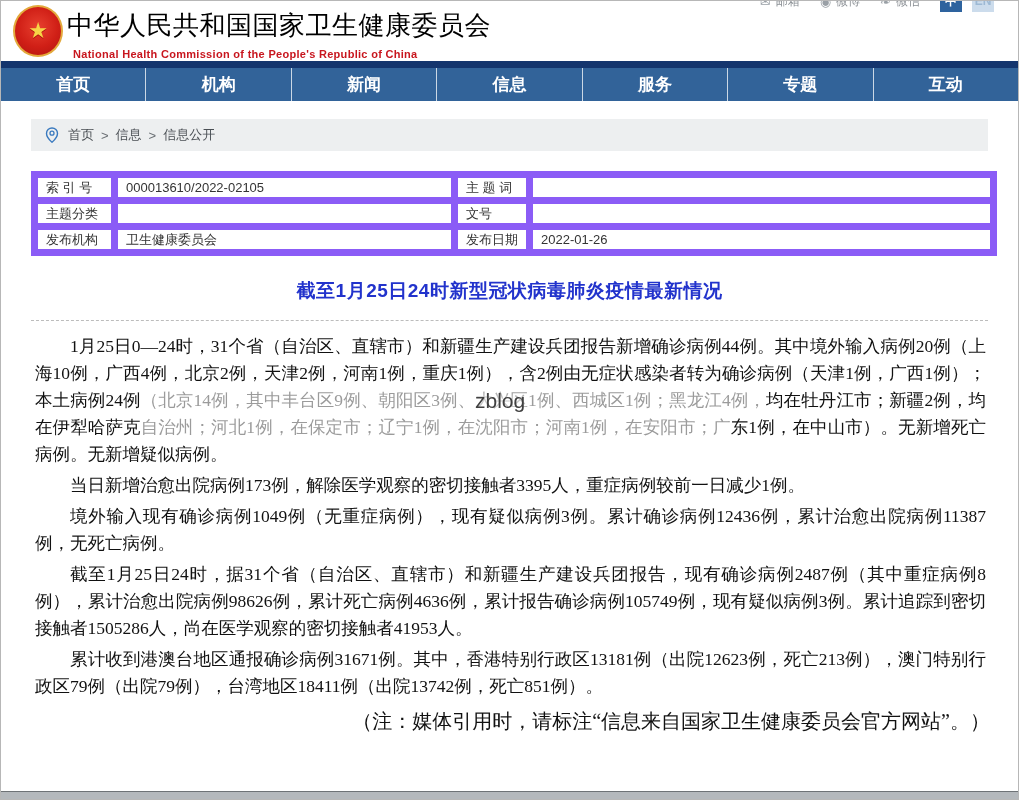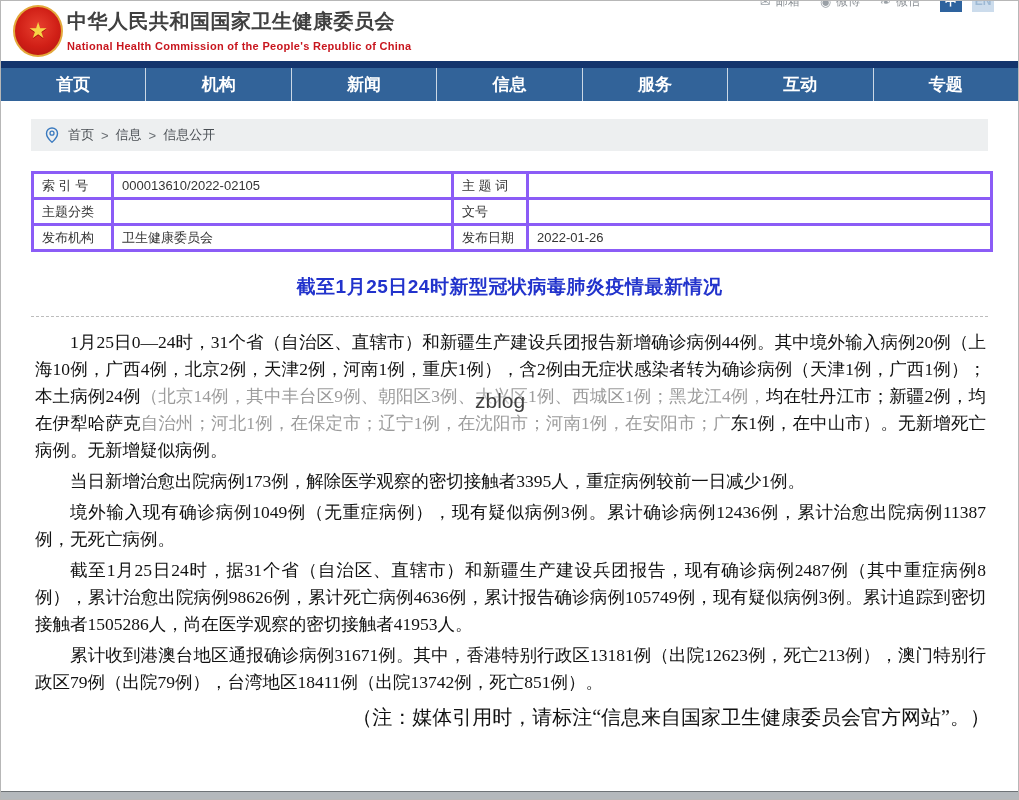--- a/index.html
+++ b/index.html
@@ -13,22 +13,22 @@
   .header { position:relative; height:60px; background:#fff; }
   .emblem {
     position:absolute; left:12px; top:4px; width:50px; height:52px;
     border-radius:50%;
     background:radial-gradient(circle at 50% 42%, #e8402f 0%, #d01f16 55%, #b01410 100%);
     border:2px solid #e3a93c;
     display:flex; align-items:center; justify-content:center;
   }
   .emblem .star { color:#f7d447; font-size:22px; line-height:1; text-shadow:0 1px 0 #a8100c; }
   .header-titles { position:absolute; left:66px; top:7px; }
-  .header-title { color:#404040; font-size:20px; font-weight:bold; letter-spacing:0.5px; white-space:nowrap; }
-  .header-subtitle { color:#c8161e; font-size:11px; font-weight:bold; margin-top:5px; letter-spacing:0.3px; white-space:nowrap; }
+  .header-title { color:#000000; font-size:26px; font-weight:normal; letter-spacing:0.5px; white-space:nowrap; }
+  .header-subtitle { color:#c8161e; font-size:11px; font-weight:bold; margin-top:5px; letter-spacing:0.3px; white-space:nowrap;margin-left:6px; }
   .header-links {
     position:absolute; right:24px; top:-11px; display:flex; align-items:center; gap:20px;
   }
   .hlink { display:flex; align-items:center; gap:5px; color:#8a8f94; font-size:12px; cursor:pointer; }
   .hlink .gicon { font-size:13px; color:#9aa0a6; }
   .lang-btn {
     width:22px; height:22px; display:flex; align-items:center; justify-content:center;
     font-size:12px; font-weight:bold; cursor:pointer;
   }
   .lang-zh { background:#2e639e; color:#fff; }
@@ -49,21 +49,21 @@
     font-size:13px; color:#4a4f54;
   }
   .breadcrumb .pin { margin-right:9px; display:flex; }
   .crumb { cursor:pointer; }
   .crumb-sep { margin:0 7px; color:#6a6f74; }
   
   .meta-table {
     margin:20px 30px 0; width:959px; border-collapse:collapse; table-layout:fixed;
     font-size:13px; color:#333;
   }
-  .meta-table td { border:3px solid #8b5cf6; height:26px; padding:0 8px; background:#fff; }
+  .meta-table td { border:7px solid #8b5cf6; height:26px; padding:0 8px; background:#fff; }
   td.m-label { color:#333; }
   
   .article-title {
     margin-top:22px; text-align:center; color:#2233cc;
     font-size:19px; font-weight:bold; letter-spacing:0.5px;
   }
   .dashed-sep { margin:16px 30px 12px; border-top:1px dashed #bcbcbc; height:0; }
   .article-body {
     margin:2px 30px 0; width:959px;
     font-family:"Liberation Serif","DejaVu Serif",serif;
@@ -119,22 +119,22 @@
     </div>
   </div>
 
   <div class="nav-strip"></div>
   <div class="nav">
     <div class="nav-item">首页</div>
     <div class="nav-item">机构</div>
     <div class="nav-item">新闻</div>
     <div class="nav-item">信息</div>
     <div class="nav-item">服务</div>
+    <div class="nav-item">专题</div>
     <div class="nav-item">互动</div>
-    <div class="nav-item">专题</div>
   </div>
 
   <div class="breadcrumb">
     <span class="pin">
       <svg width="14" height="16" viewBox="0 0 14 16">
         <path d="M7 1 C3.9 1 1.5 3.4 1.5 6.4 c0 3.9 5.5 8.8 5.5 8.8 s5.5 -4.9 5.5 -8.8 C12.5 3.4 10.1 1 7 1 z" fill="none" stroke="#3a7abf" stroke-width="1.4"></path>
         <circle cx="7" cy="6.2" r="2" fill="none" stroke="#3a7abf" stroke-width="1.3"></circle>
       </svg>
     </span>
     <span class="crumb">首页</span>

